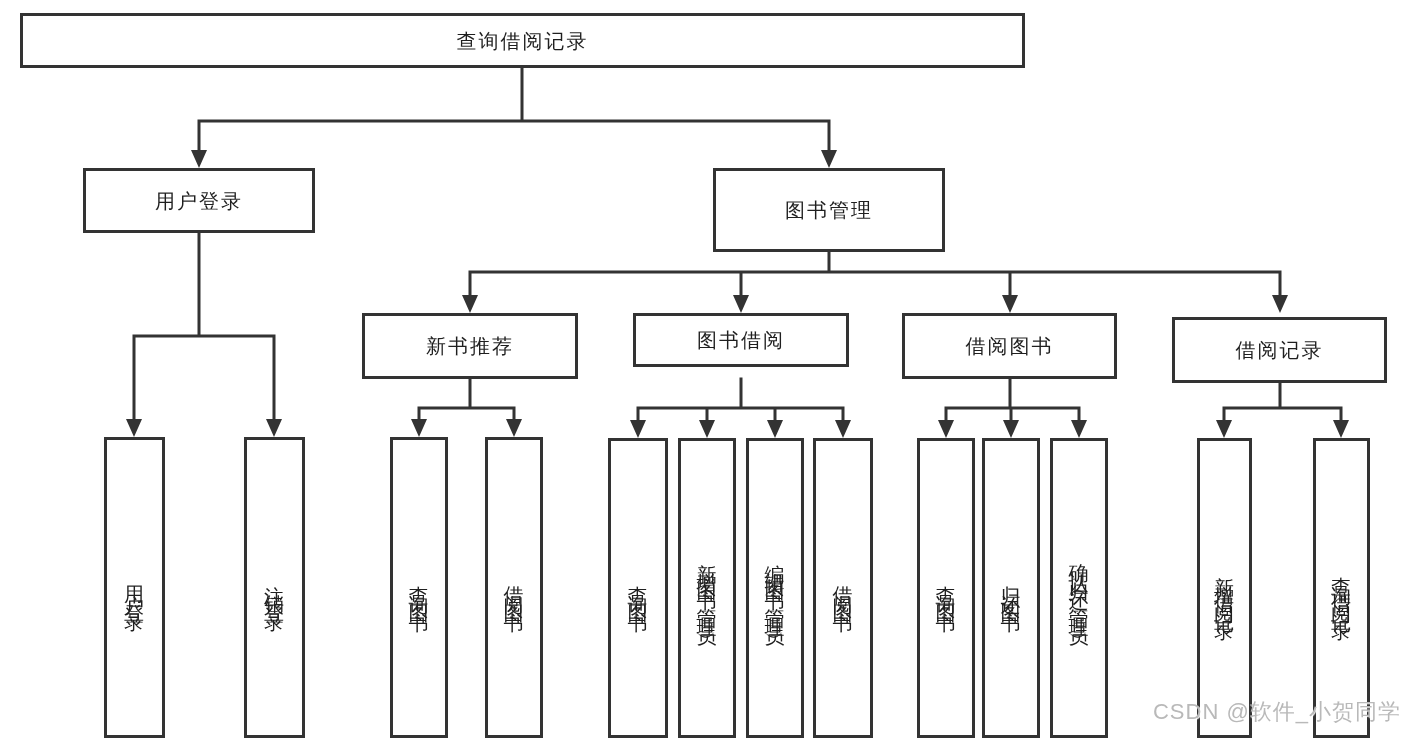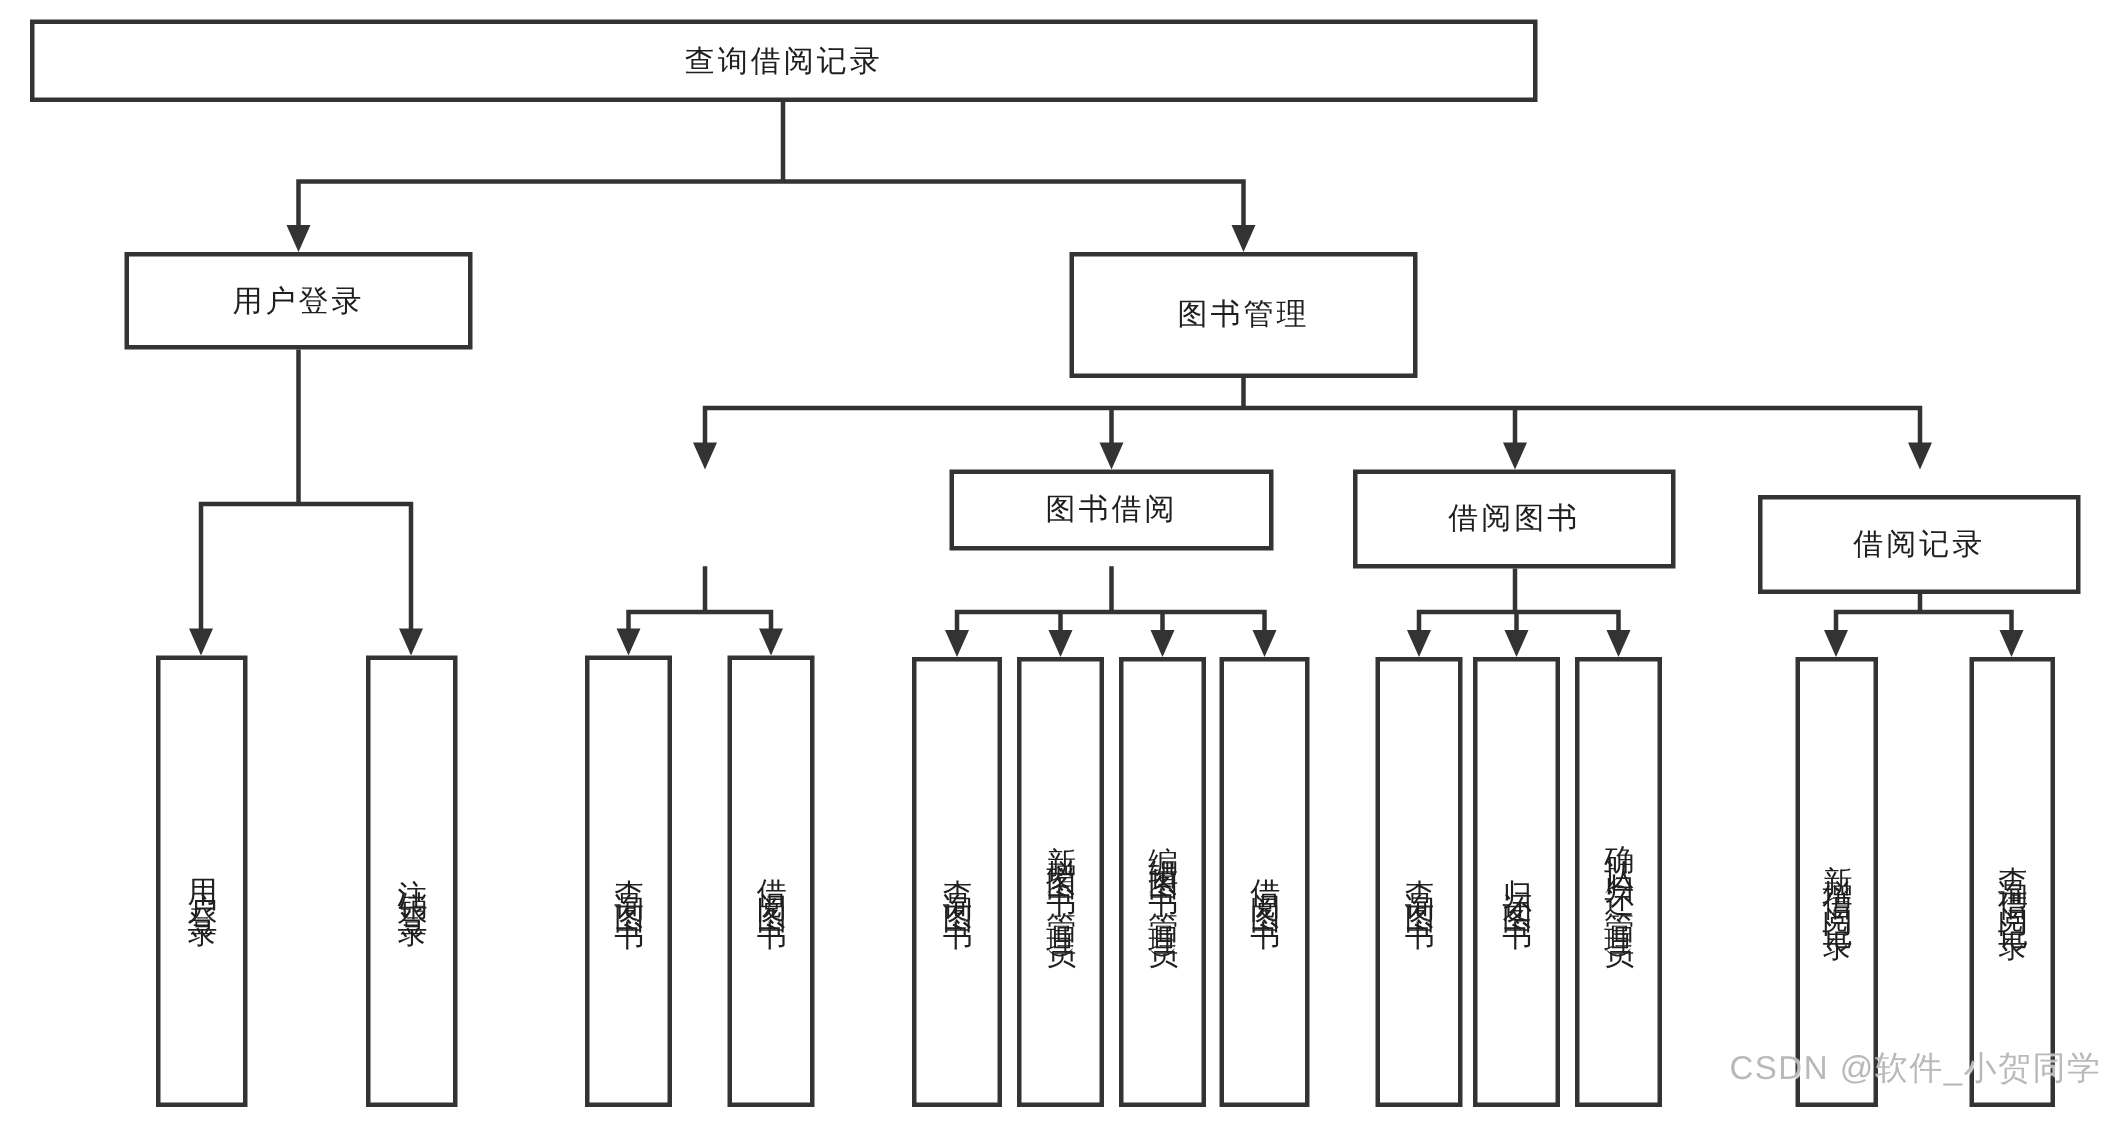--- a/index.html
+++ b/index.html
@@ -106,27 +106,30 @@
     <span class="lbl">查询借阅记录</span>
   </div>
 
   <div class="box" style="left:83px;top:168px;width:232px;height:65px">
     <span class="lbl">用户登录</span>
   </div>
   <div class="box" style="left:713px;top:168px;width:232px;height:84px">
     <span class="lbl">图书管理</span>
   </div>
 
+  <div class="box" style="left:362px;top:313px;width:216px;height:66px">
+    <span class="lbl">新书推荐</span>
+  </div>
   <div class="box" style="left:633px;top:313px;width:216px;height:54px">
     <span class="lbl">图书借阅</span>
   </div>
   <div class="box" style="left:902px;top:313px;width:215px;height:66px">
     <span class="lbl">借阅图书</span>
   </div>
-  <div class="box" style="left:1172px;top:330px;width:215px;height:66px">
+  <div class="box" style="left:1172px;top:317px;width:215px;height:66px">
     <span class="lbl">借阅记录</span>
   </div>
 
   <div class="box v" style="left:104px;top:437px;width:61px;height:301px">
     <span class="lbl">用户登录</span>
   </div>
   <div class="box v" style="left:244px;top:437px;width:61px;height:301px">
     <span class="lbl">注销登录</span>
   </div>
 

